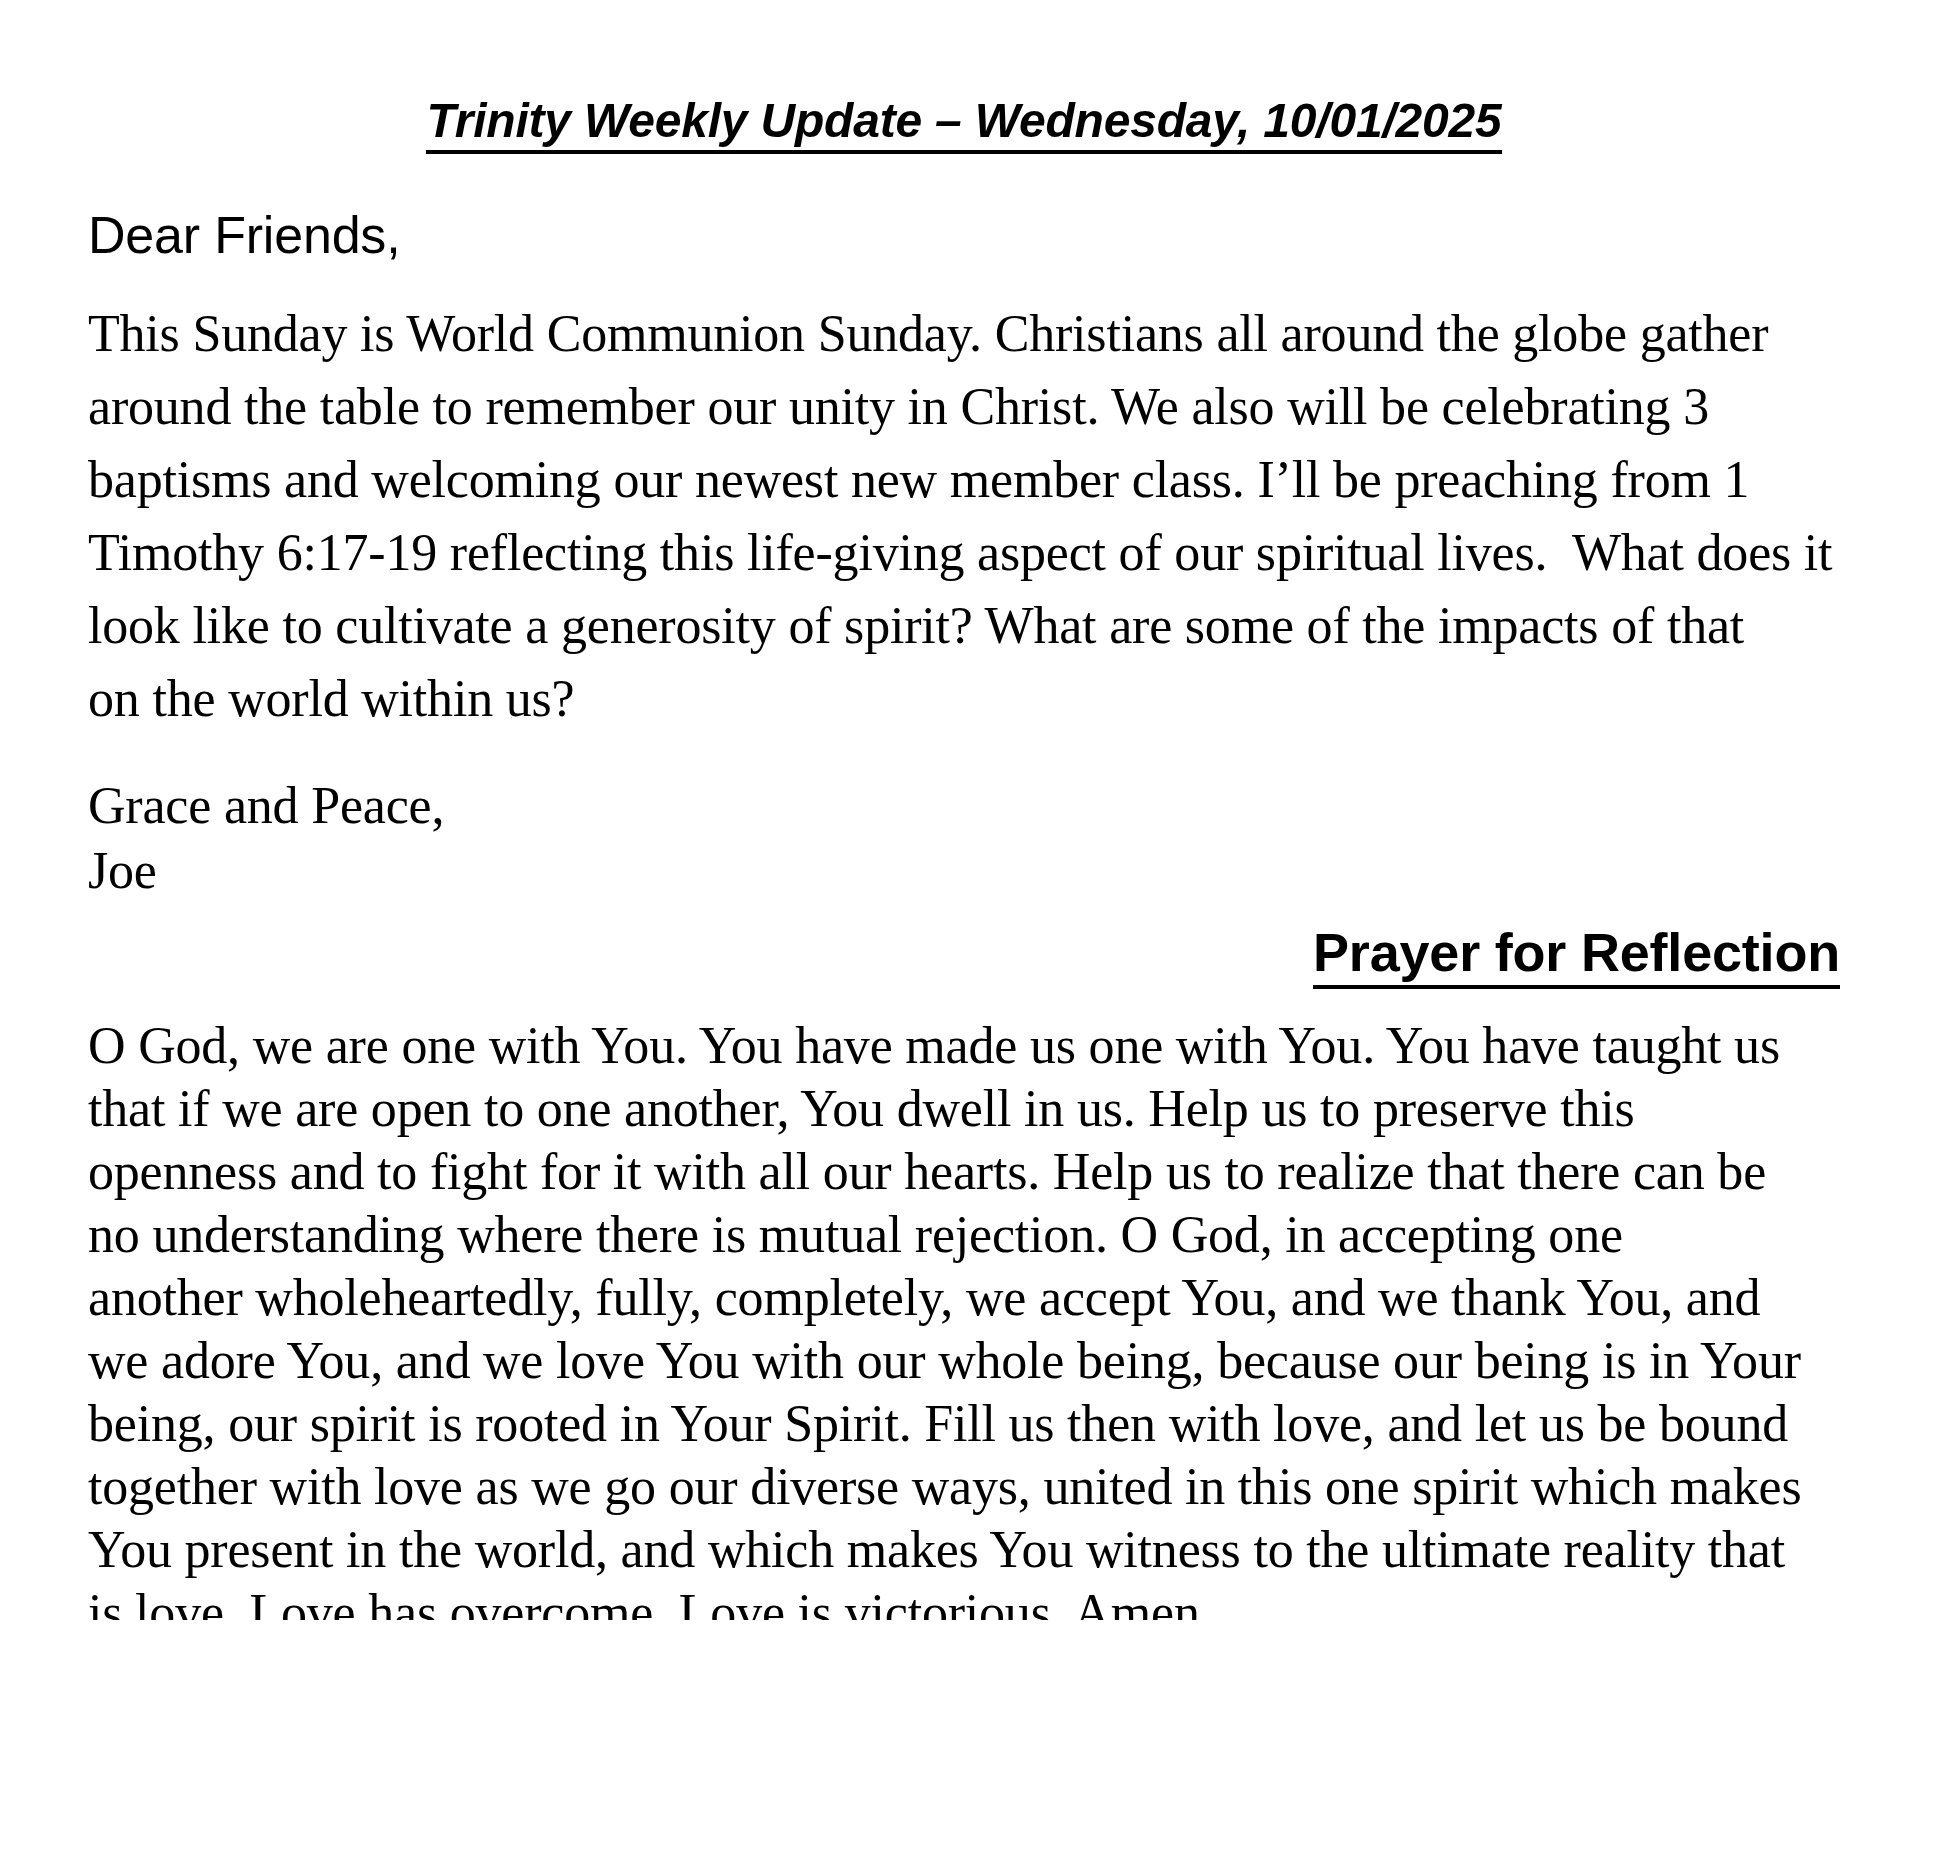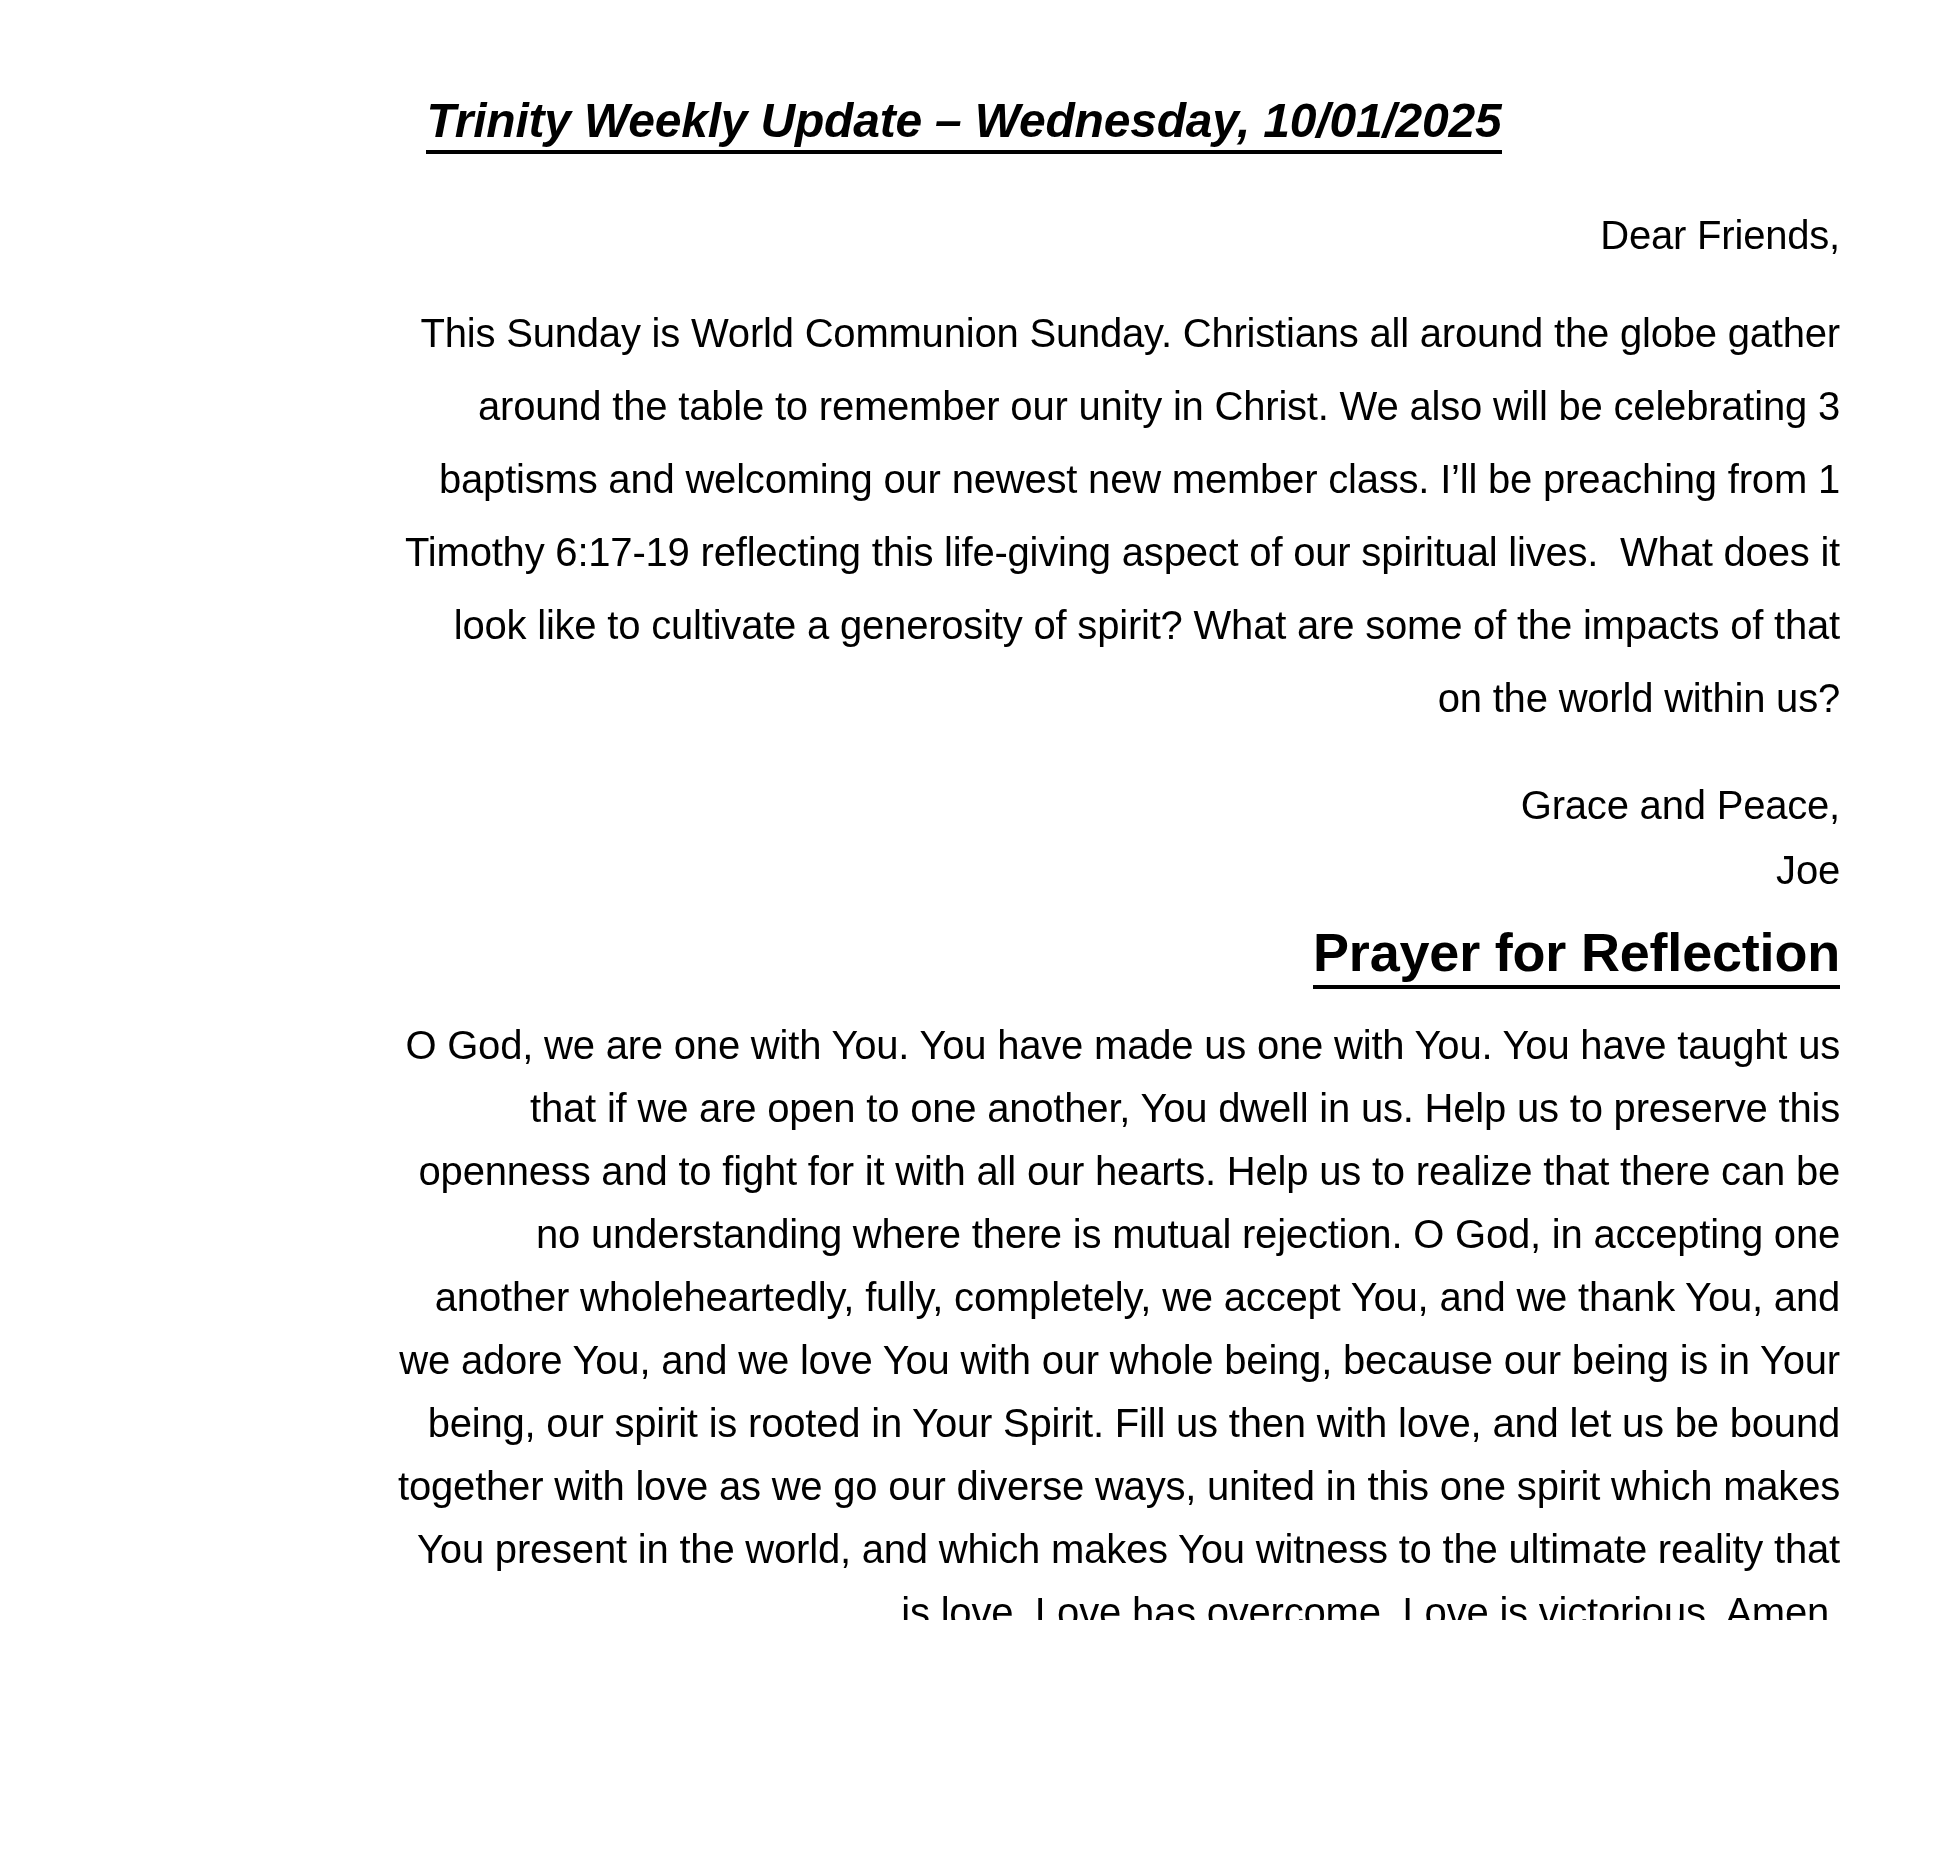--- a/index.html
+++ b/index.html
@@ -25,26 +25,26 @@
     font-weight: 700;
     font-style: italic;
     text-align: center;
     margin: 0 0 54px 0;
   }
   .underline {
     border-bottom: 4.6px solid #000;
     padding-bottom: 3.1px;
   }
   .body-text {
-    font-size: 40px;
+    font-size: 52px;
     margin: 0;
-    text-align: right;
   }
   .lines {
     white-space: pre-wrap;
+    font-family: Liberation Serif, serif;
   }
   .greeting {
     line-height: 61px;
     margin-bottom: 31px;
   }
   .intro {
     line-height: 73px;
     margin-bottom: 38px;
   }
   .see-you {

